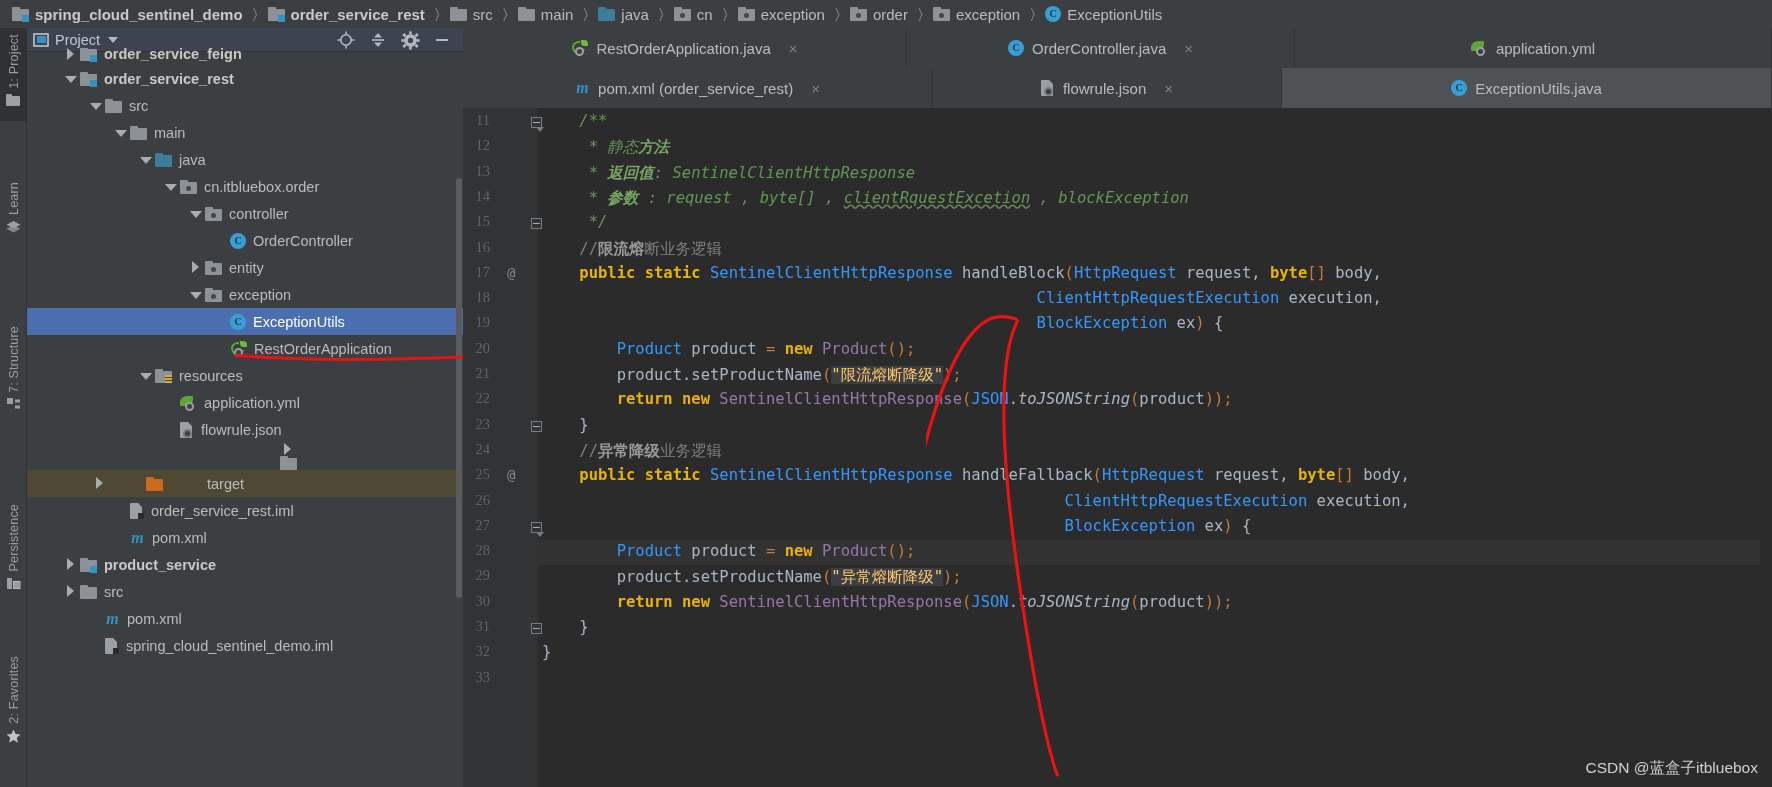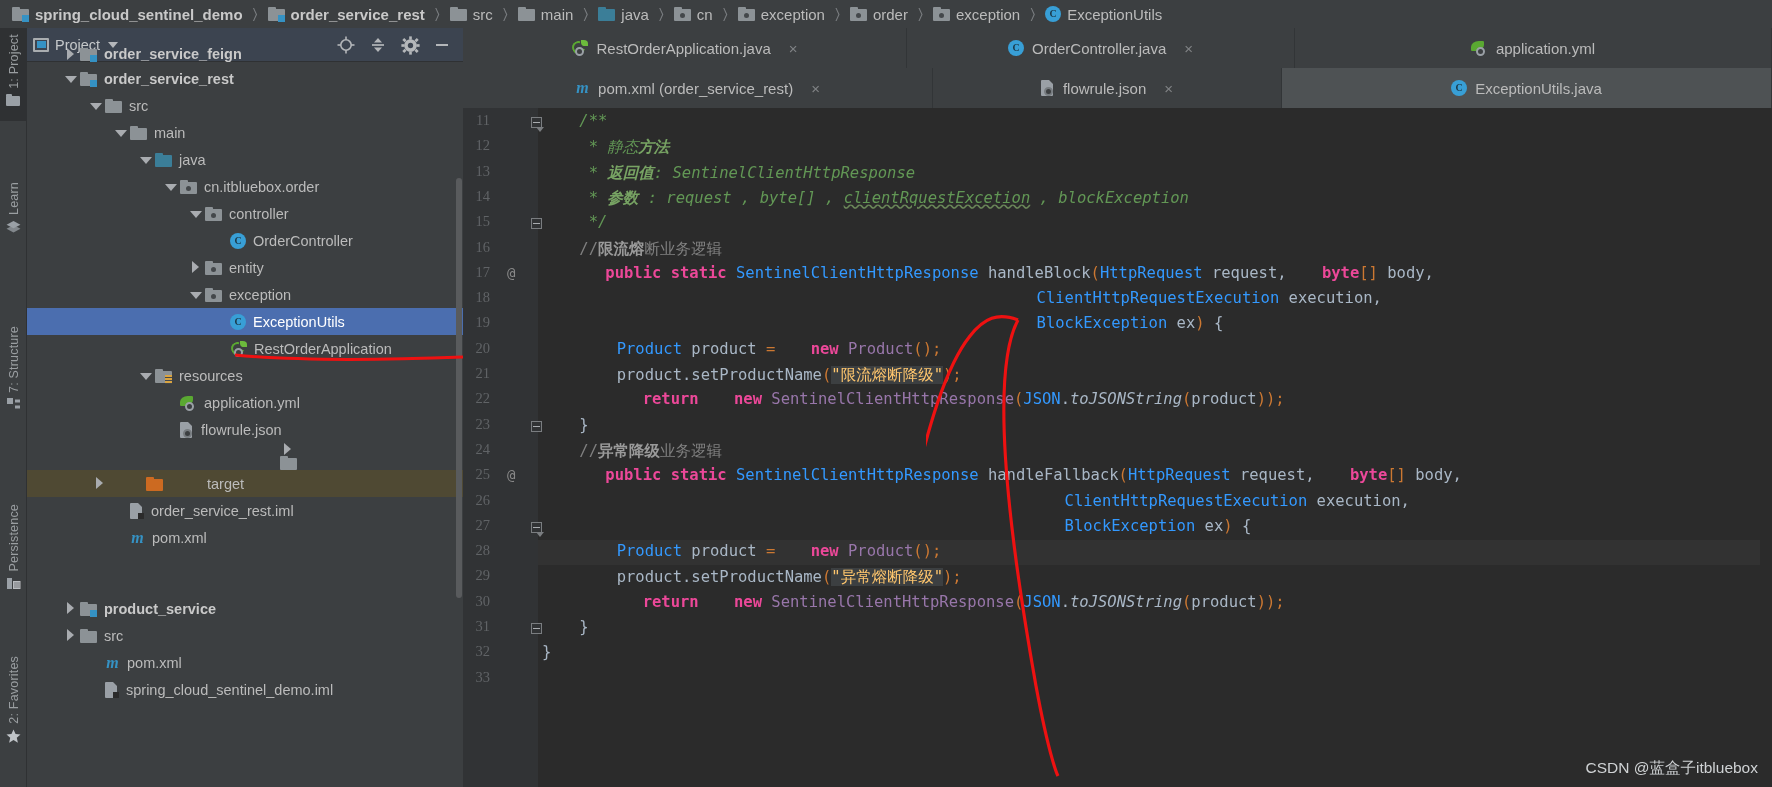--- a/index.html
+++ b/index.html
@@ -84,21 +84,21 @@
     display:flex; flex-direction:column; align-items:center;
     color:#9a9ea1; font-size:12.5px; padding:6px 0;
   }
   .ts-btn.active { background:#2f3133; }
   .ts-txt { writing-mode: vertical-rl; transform: rotate(180deg); white-space:nowrap; letter-spacing:0.2px; }
   .ts-ico { margin:5px 0; }
 
   
   .projpanel { position:absolute; left:27px; top:28px; width:436px; height:759px; background:#3c3f41; }
   .proj-header {
-    position:relative; height:34px; background:#3c4450; display:flex; align-items:center;
+    position:relative; height:24px; background:#3c4450; display:flex; align-items:center;
     padding:0 6px; border-bottom:1px solid #2f3133;
   }
   .ph-title { color:#c5c8ca; font-size:14.5px; margin-left:6px; }
   .ph-icon-box { width:16px;height:14px;border:2px solid #a9adb0;border-radius:1px;
      display:flex;align-items:center;justify-content:center;}
   .ph-icon-box i{display:block;width:9px;height:7px;background:#3592c4;}
   .ph-caret { margin-left:8px; width:0;height:0;border-left:5px solid transparent;border-right:5px solid transparent;border-top:6px solid #b4b7ba;}
   .ph-actions { margin-left:auto; display:flex; align-items:center; gap:14px; padding-right:6px; }
   .ph-act { width:18px; height:18px; position:relative; color:#b4b7ba; }
 
@@ -145,21 +145,21 @@
   .fold.end:after{content:"";position:absolute;left:1px;top:4px;width:7px;height:1px;background:#a9acb0;}
 
   .code {
     position:absolute; left:79px; top:0; width:1230px; height:679px;
     font-family:"DejaVu Sans Mono", monospace; font-size:15.5px;
     color:#a9b7c6; white-space:pre;
   }
   .cl { position:absolute; left:0; white-space:pre; }
   .caretline { position:absolute; left:75px; width:1234px; height:25px; background:#323232; }
 
-  .k  { color:#ec4899; font-weight:bold;margin-left:26px; }   
+  .k  { color:#eab308; font-weight:bold; }   
   .typ{ color:#3399ff; }
   .cmt{ color:#808080; }
   .jdoc{ color:#629755; font-style:italic; }
   .jdocb{ color:#77a363; font-weight:bold; font-style:italic;}
   .par{ color:#cc7832; }
   .pur{ color:#9876aa; }
   .gray{ color:#a9b7c6; }
   .strhl { color:#ffc66d; background:#3b3b3b; }
   .editor-scroll { position:absolute; right:0; top:0; width:12px; height:679px; background:#2b2b2b; }
 
@@ -484,21 +484,21 @@
             <span class="p"></span>
             <span class="b"></span>
           </span>
           <span class="lbl">order_service_rest.iml</span>
         </div>
         <div class="row" style="padding-left: 87px;">
           <span class="arrow"></span>
           <span class="ic ic-maven">m</span>
           <span class="lbl">pom.xml</span>
         </div>
-        <div class="row" style="padding-left: 37px; margin-top: 44px;">
+        <div class="row" style="padding-left: 37px;">
           <span class="arrow right"></span>
           <span class="ic ic-module">
             <span class="f"></span>
             <span class="b"></span>
           </span>
           <span class="lbl bold">product_service</span>
         </div>
         <div class="row" style="padding-left: 37px;">
           <span class="arrow right"></span>
           <span class="ic ic-folder">

